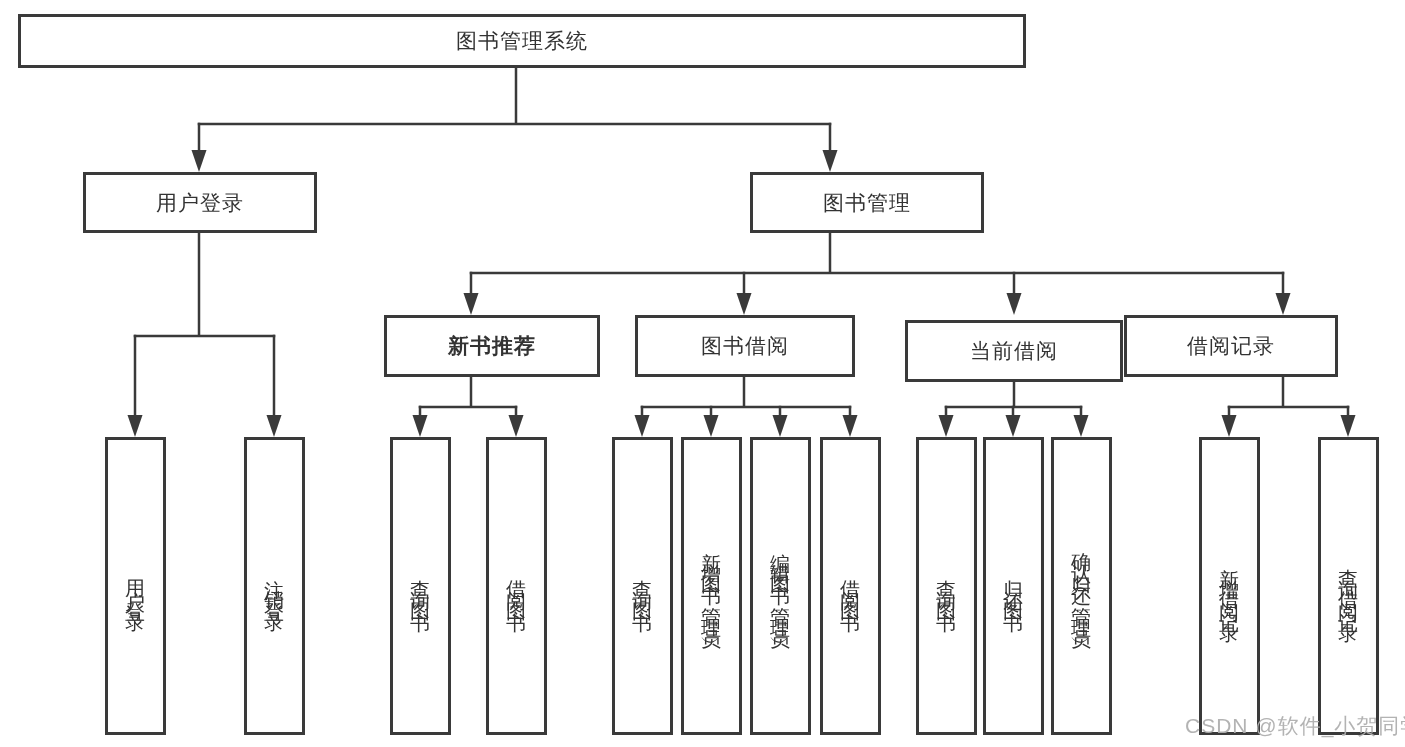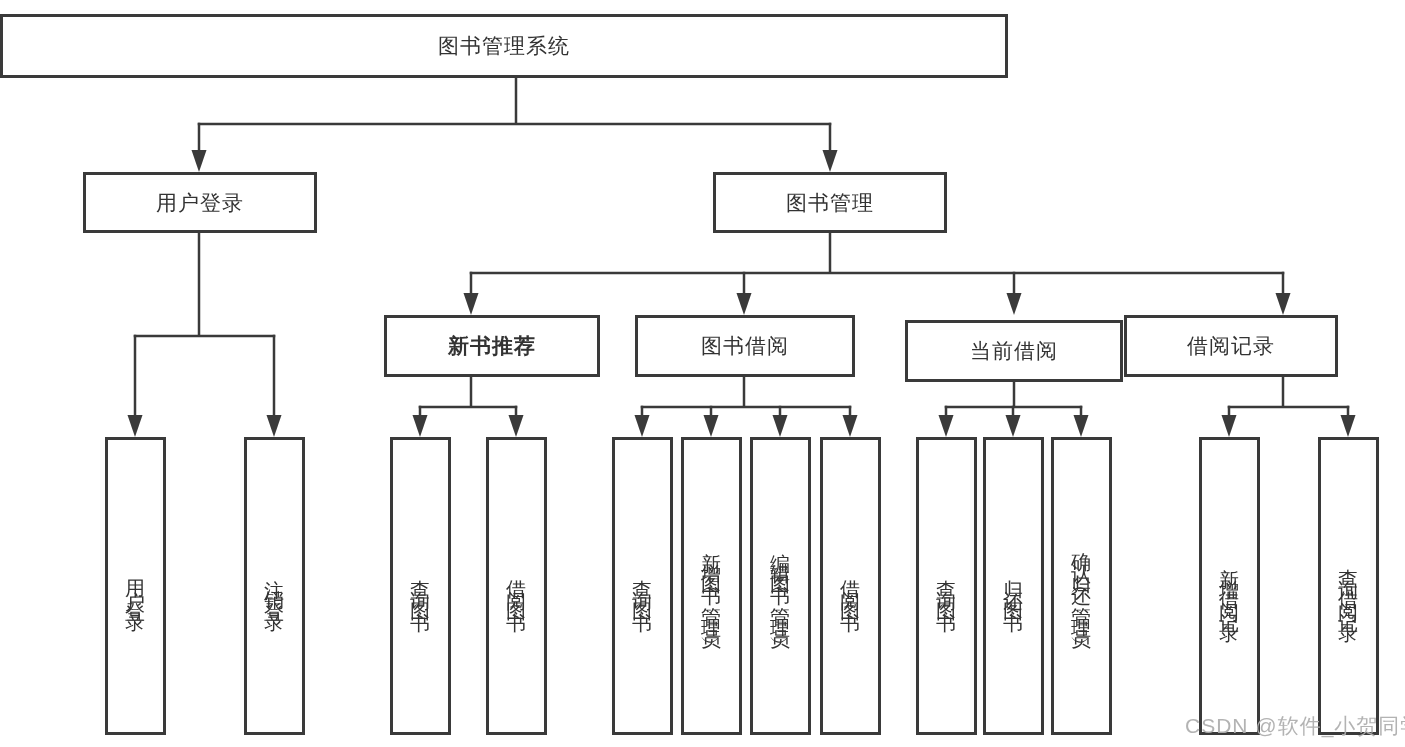--- a/index.html
+++ b/index.html
@@ -45,23 +45,23 @@
     text-orientation: mixed;
     font-size: 20px;
     letter-spacing: 11px;
     line-height: 1;
     z-index: 1;
     top: 437px;
     height: 298px;
     width: 61px;
   }
   
-  .b-root          { left: 0;   top: 14px;  width: 1008px; height: 64px; }
+  .b-root          { left: 18px;   top: 14px;  width: 1008px; height: 54px; }
   .b-user-login    { left: 83px;   top: 172px; width: 234px;  height: 61px; }
-  .b-book-mgmt     { left: 713px;  top: 172px; width: 234px;  height: 61px; }
+  .b-book-mgmt     { left: 750px;  top: 172px; width: 234px;  height: 61px; }
   .b-new-book      { left: 384px;  top: 315px; width: 216px;  height: 62px; font-weight: bold; }
   .b-book-borrow   { left: 635px;  top: 315px; width: 220px;  height: 62px; }
   .b-cur-borrow    { left: 905px;  top: 320px; width: 218px;  height: 62px; }
   .b-borrow-rec    { left: 1124px; top: 315px; width: 214px;  height: 62px; }
   
   .l-user-login  { left: 105px; }
   .l-logout      { left: 244px; }
   .l-nb-query    { left: 390px; }
   .l-nb-borrow   { left: 486px; }
   .l-bb-query    { left: 612px; }

